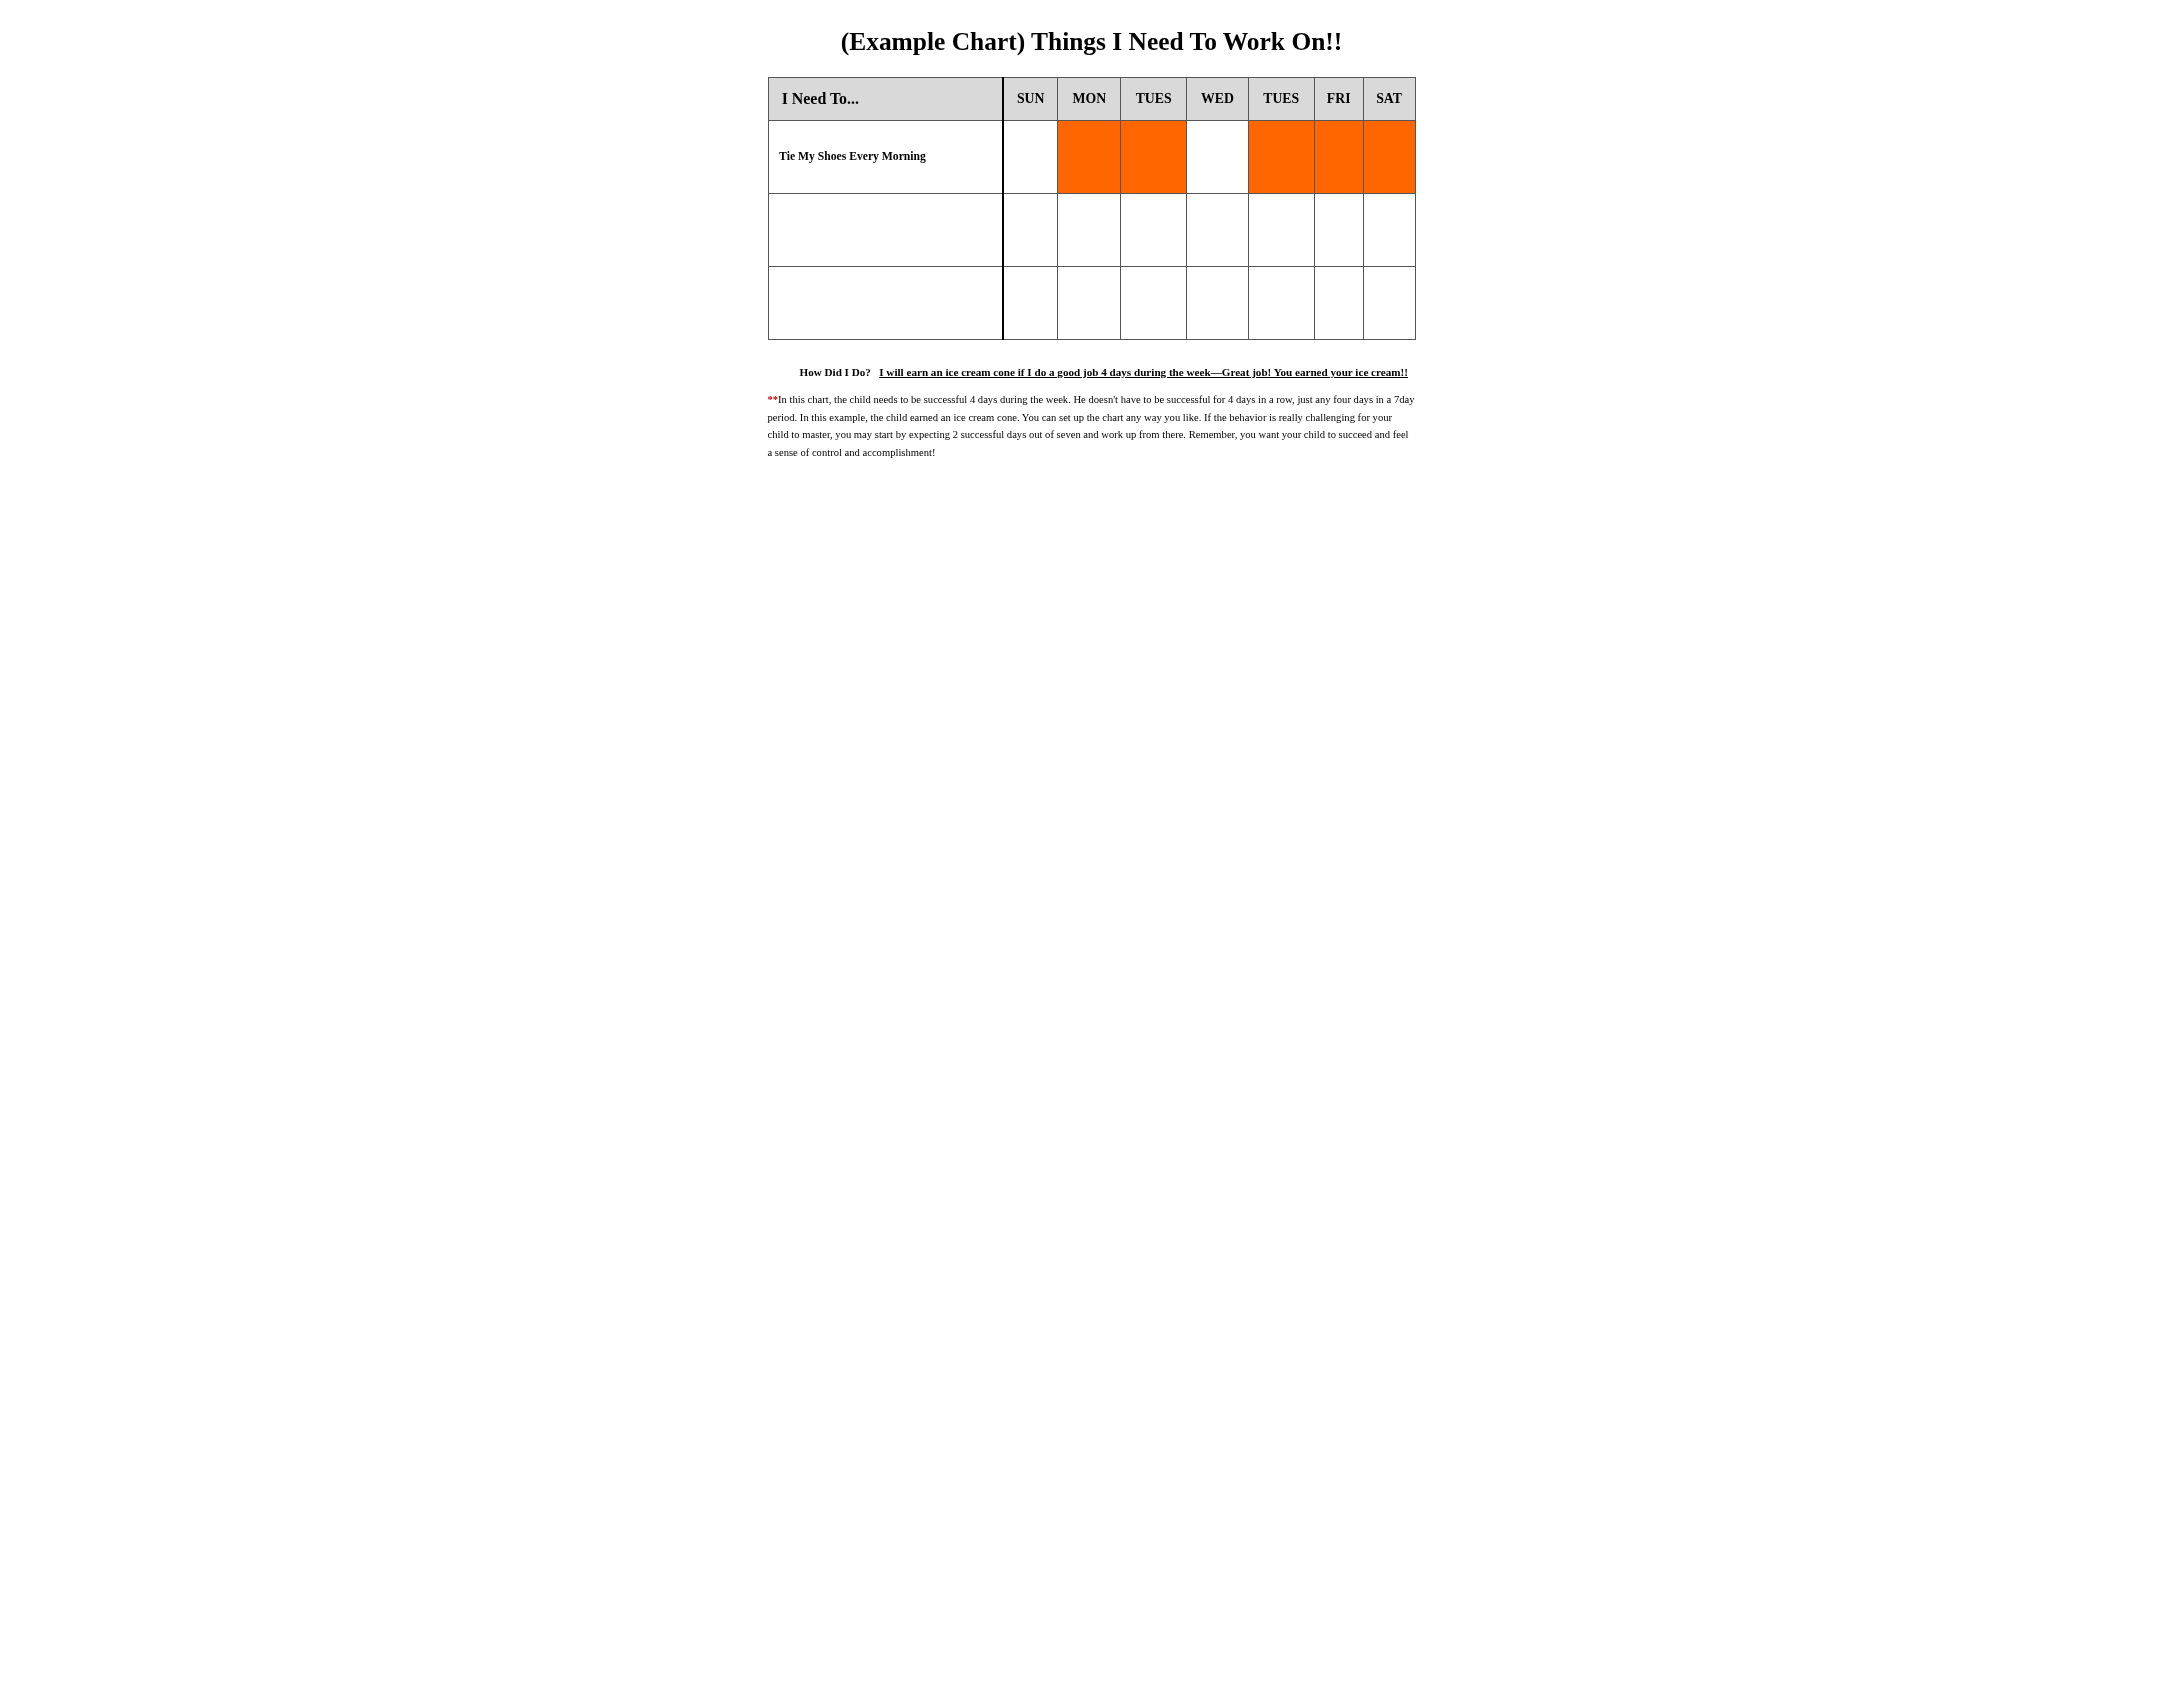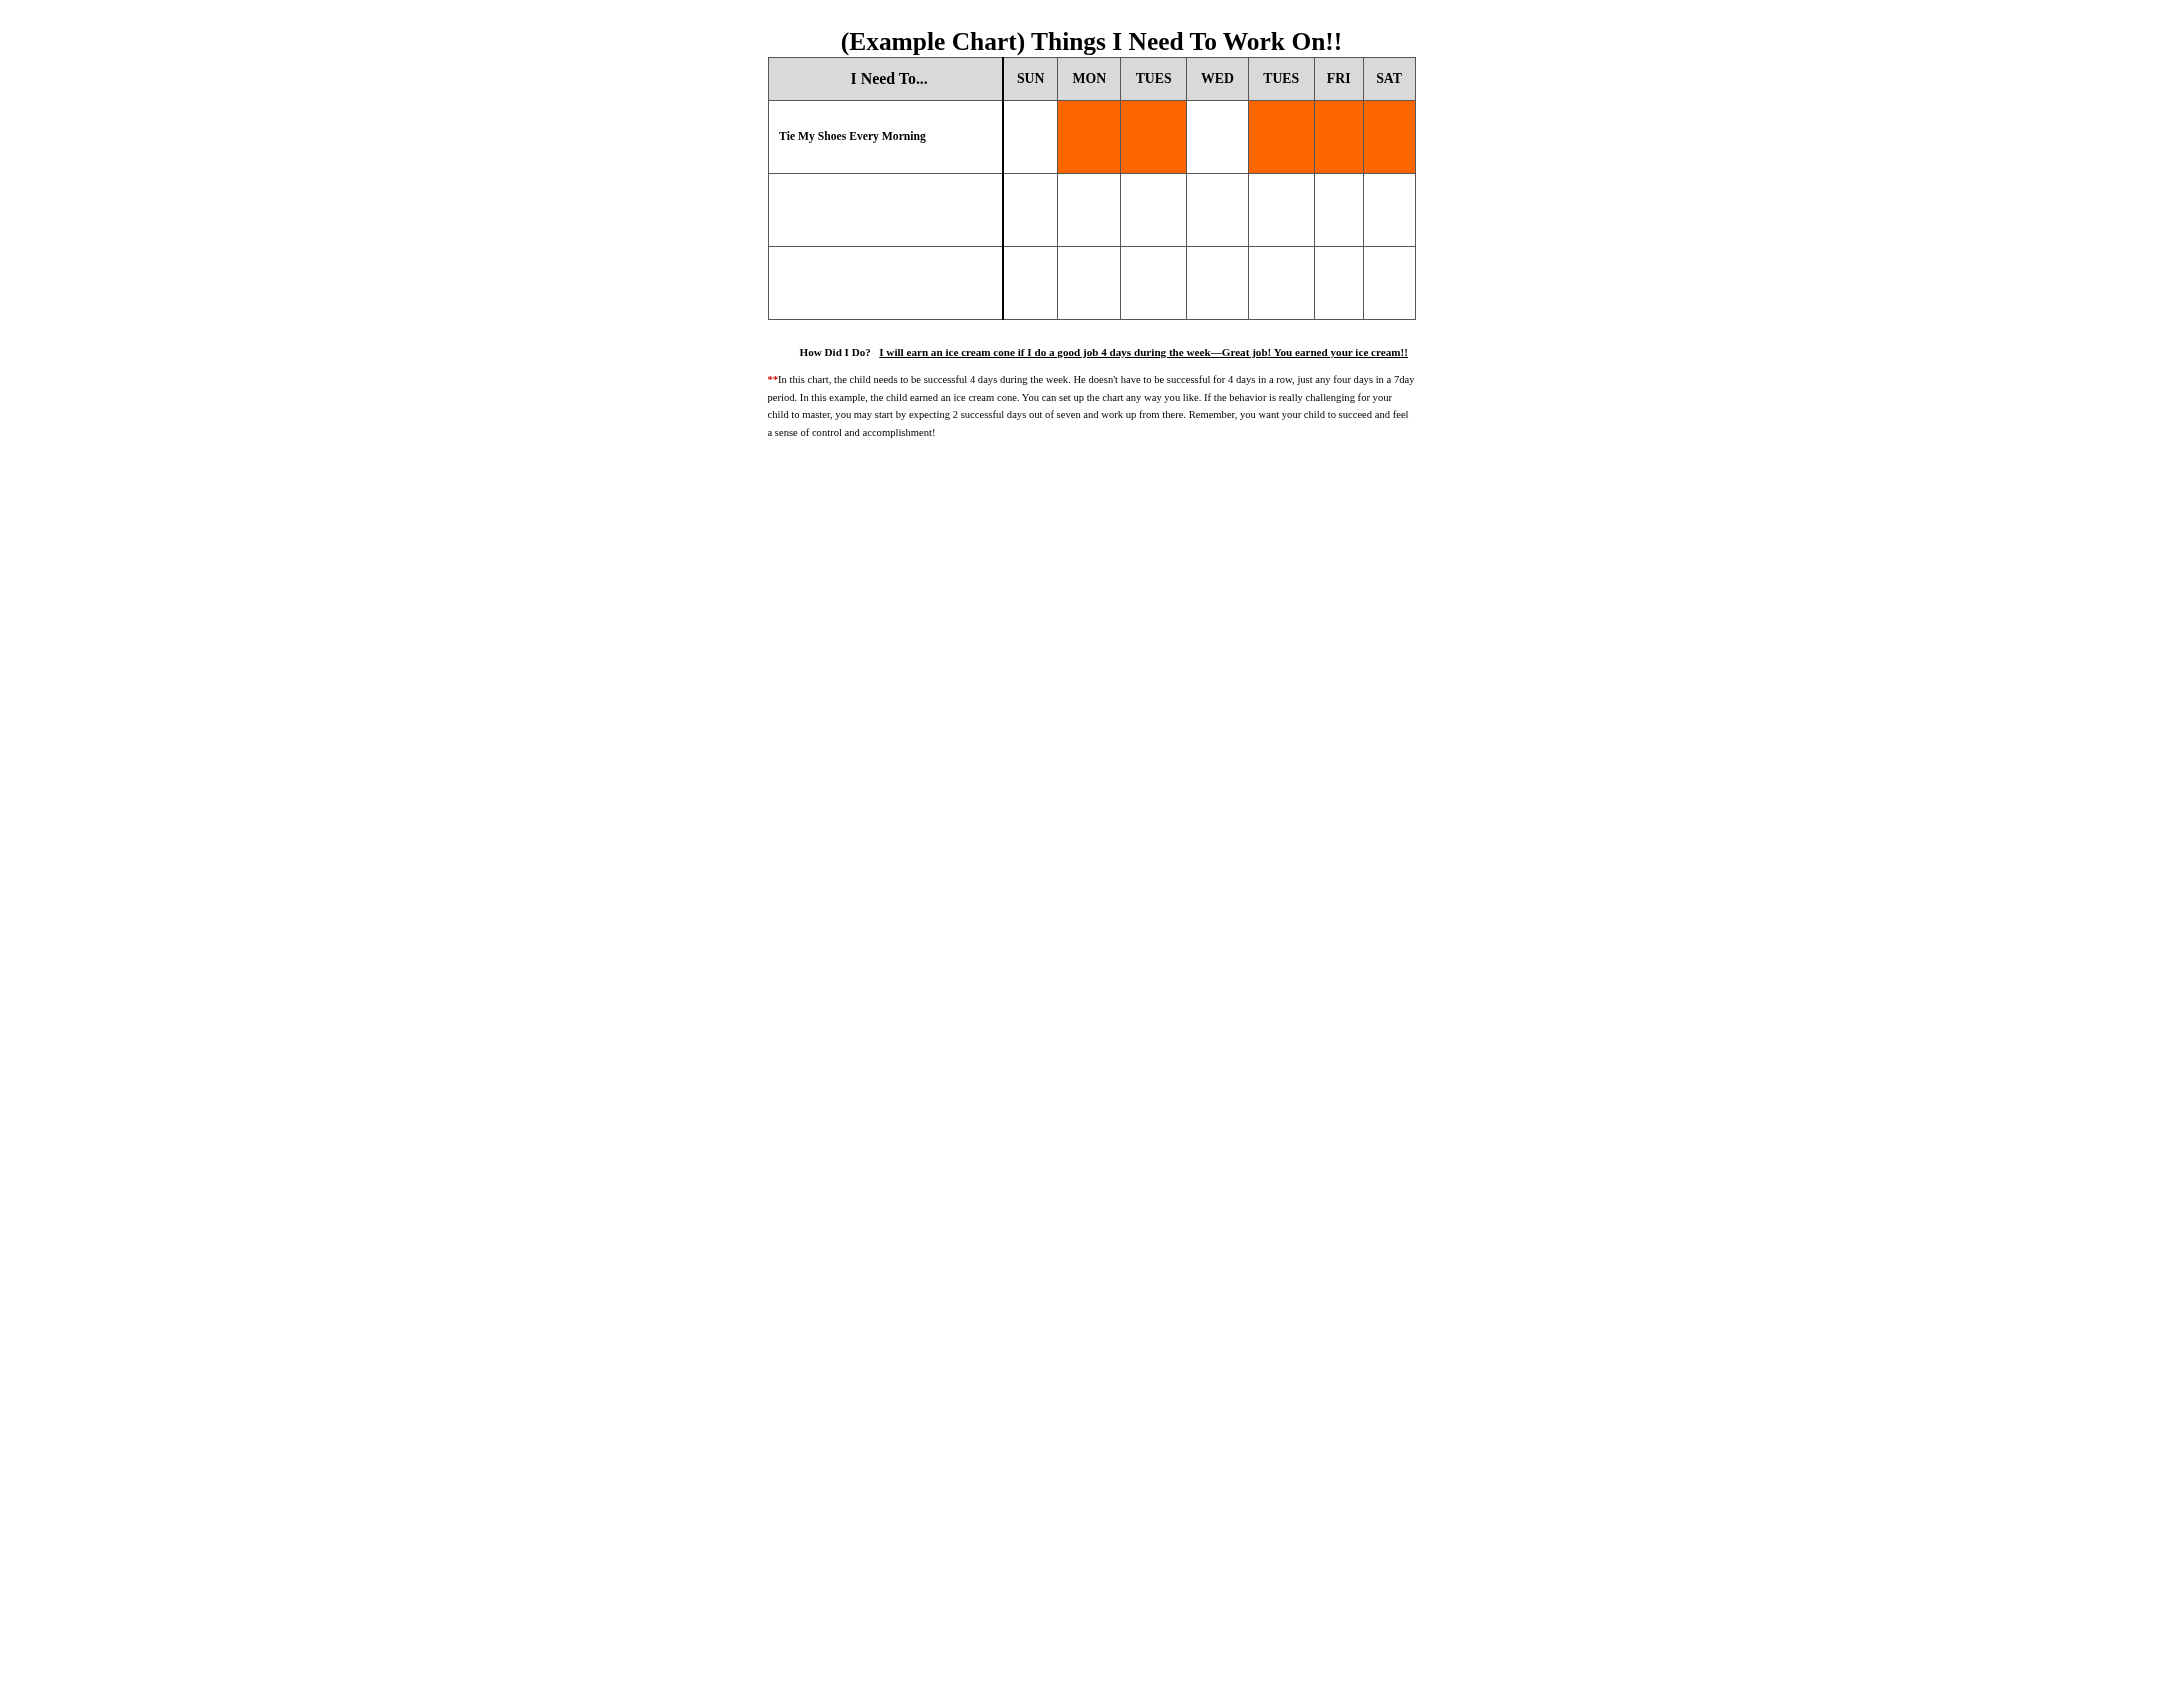--- a/index.html
+++ b/index.html
@@ -13,20 +13,21 @@
       font-family: 'Comic Sans MS', 'Chalkboard SE', cursive;
       padding: 26.5px 40px;
       max-width: 728px;
       margin: 0 auto;
     }
 
     .page-title {
       text-align: center;
       font-size: 2.4em;
       font-weight: bold;
+      margin-bottom: 20px;
       font-family: 'Comic Sans MS', 'Chalkboard SE', cursive;
     }
 
     .chart-table {
       width: 100%;
       border-collapse: collapse;
       border: 1.3px solid #333;
       margin-bottom: 26.5px;
     }
 
@@ -40,21 +41,21 @@
 
     .header-row th {
       background-color: #d9d9d9;
       font-size: 1.3em;
       font-weight: bold;
       padding: 12px 5.3px;
     }
 
     .header-row th.task-col {
       font-size: 1.5em;
-      text-align: center;
+      text-align: left;
       padding-left: 13.2px;
     }
 
     .data-row td {
       height: 73px;
       padding: 0;
     }
 
     .data-row td.task-cell {
       text-align: left;

